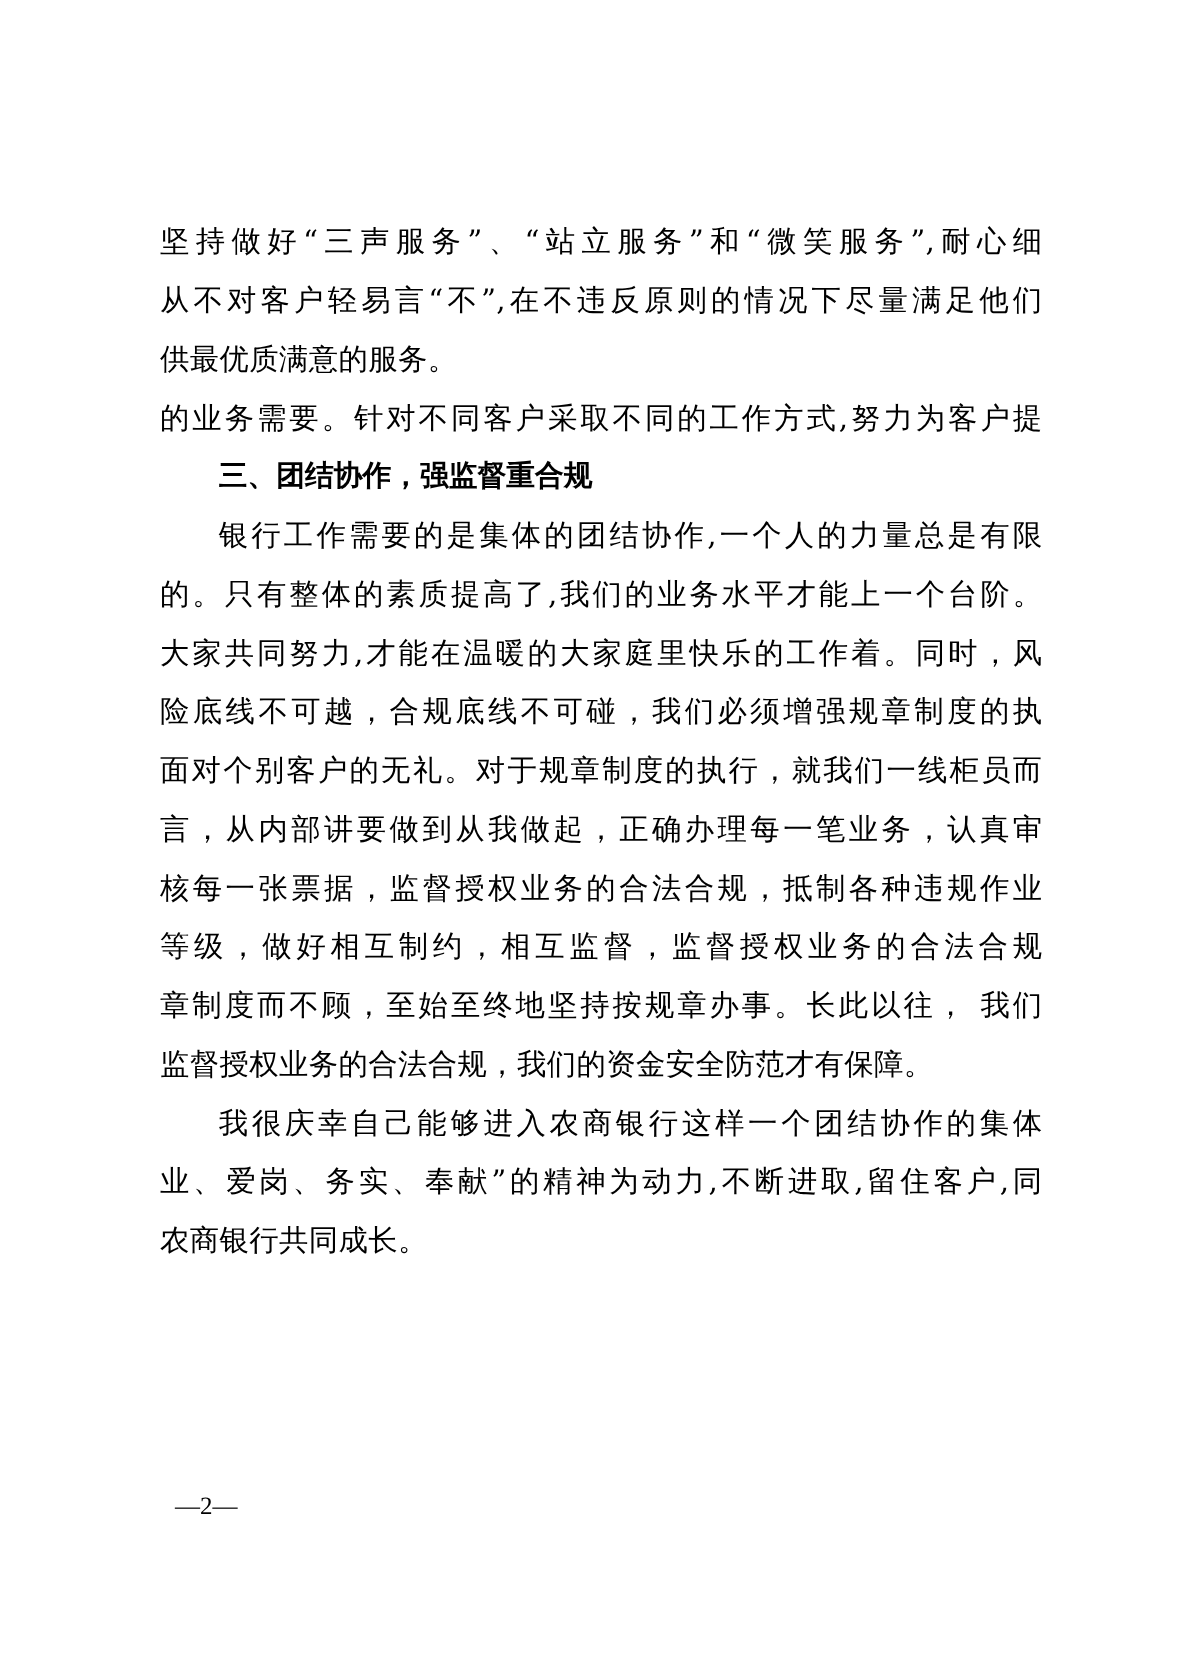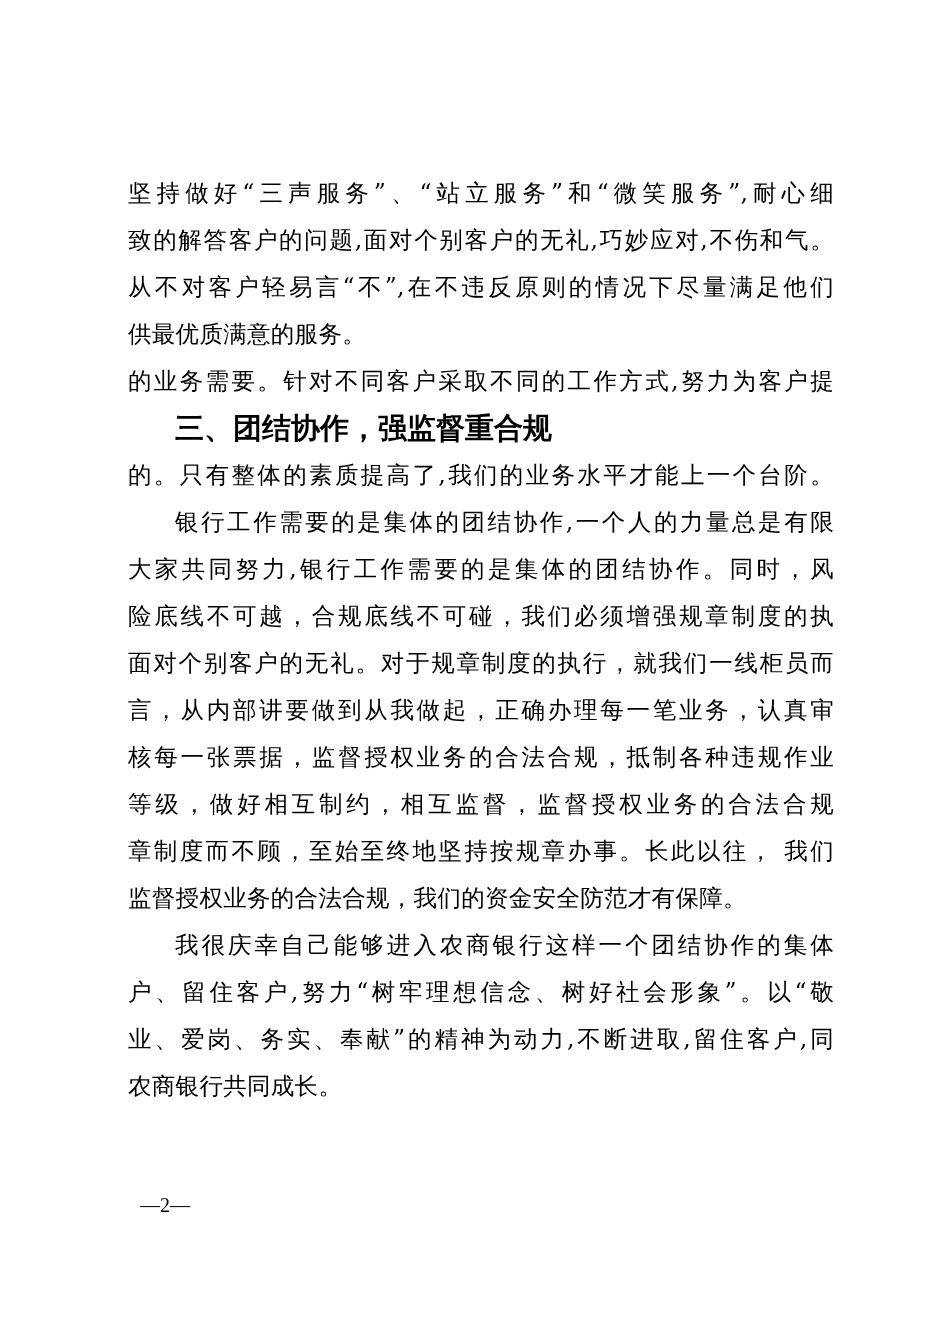--- a/index.html
+++ b/index.html
@@ -40,21 +40,21 @@
     }
     .line.last {
       text-align-last: left;
     }
     .line.indent {
       padding-left: 47px;
     }
     .heading {
       font-family: "DejaVu Sans", "Liberation Sans", sans-serif;
       font-weight: bold;
-      font-size: 29px;
+      font-size: 23px;
       padding-left: 47px;
       text-align-last: left;
       letter-spacing: 0;
     }
     .page-number {
       position: absolute;
       left: 140px;
       top: 1190px;
       font-size: 20px;
       font-family: "Liberation Serif", "DejaVu Serif", serif;
@@ -62,44 +62,42 @@
     }
   </style>
 </head>
 <body>
 
 <div class="page">
   <div class="body-text">
 
     <div class="paragraph">
       <span class="line">坚持做好“三声服务”、“站立服务”和“微笑服务”,耐心细</span>
-      <span class="line">致的解答客户的问题,面对个别客户的无礼,巧妙应对,不伤和气。</span>
       <span class="line">从不对客户轻易言“不”,在不违反原则的情况下尽量满足他们</span>
       <span class="line last">供最优质满意的服务。</span>
       <span class="line">的业务需要。针对不同客户采取不同的工作方式,努力为客户提</span>
     </div>
 
     <div class="line heading">三、团结协作，强监督重合规</div>
 
     <div class="paragraph">
+      <span class="line indent">银行工作需要的是集体的团结协作,一个人的力量总是有限</span>
       <span class="line">的。只有整体的素质提高了,我们的业务水平才能上一个台阶。</span>
-      <span class="line indent">银行工作需要的是集体的团结协作,一个人的力量总是有限</span>
-      <span class="line">大家共同努力,银行工作需要的是集体的团结协作。同时，风</span>
+      <span class="line">大家共同努力,才能在温暖的大家庭里快乐的工作着。同时，风</span>
       <span class="line">险底线不可越，合规底线不可碰，我们必须增强规章制度的执</span>
       <span class="line">面对个别客户的无礼。对于规章制度的执行，就我们一线柜员而</span>
       <span class="line">言，从内部讲要做到从我做起，正确办理每一笔业务，认真审</span>
       <span class="line">核每一张票据，监督授权业务的合法合规，抵制各种违规作业</span>
       <span class="line">等级，做好相互制约，相互监督，监督授权业务的合法合规</span>
       <span class="line">章制度而不顾，至始至终地坚持按规章办事。长此以往， 我们</span>
       <span class="line last">监督授权业务的合法合规，我们的资金安全防范才有保障。</span>
     </div>
 
     <div class="paragraph">
       <span class="line indent">我很庆幸自己能够进入农商银行这样一个团结协作的集体</span>
-      <span class="line">户、留住客户,努力“树牢理想信念、树好社会形象”。以“敬</span>
       <span class="line">业、爱岗、务实、奉献”的精神为动力,不断进取,留住客户,同</span>
       <span class="line last">农商银行共同成长。</span>
     </div>
 
   </div>
 
   <div class="page-number">—2—</div>
 </div>
 
 </body></html>

